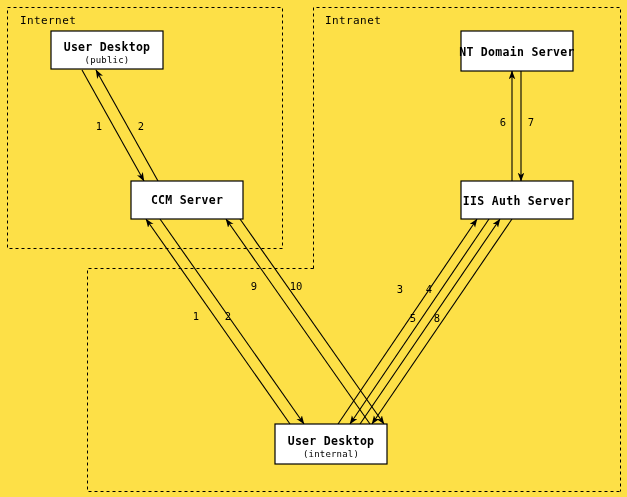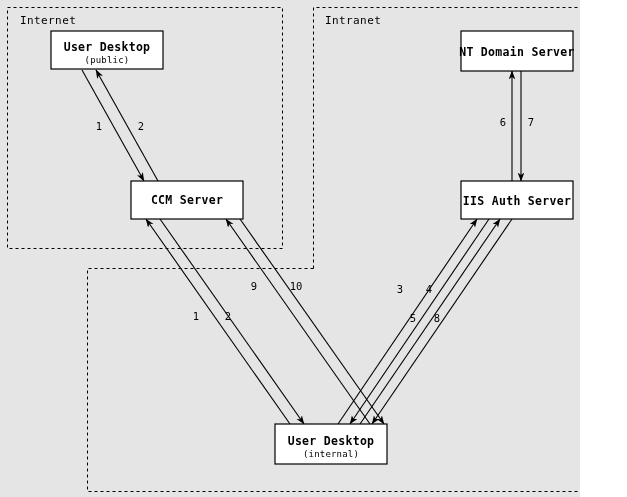--- a/index.html
+++ b/index.html
@@ -2,23 +2,23 @@
 <html><head>
 <meta charset="utf-8">
 <style>
   html, body {
     margin: 0;
     padding: 0;
     background: #ffffff;
   }
   #diagram-root {
     position: relative;
-    width: 580px;
+    width: 627px;
     height: 497px;
-    background: #e5e5e5;
+    background: #fde047;
     font-family: "DejaVu Sans Mono", monospace;
     overflow: hidden;
   }
   svg#diagram-svg {
     display: block;
     width: 627px;
     height: 497px;
   }
   .zone-rect {
     fill: none;

